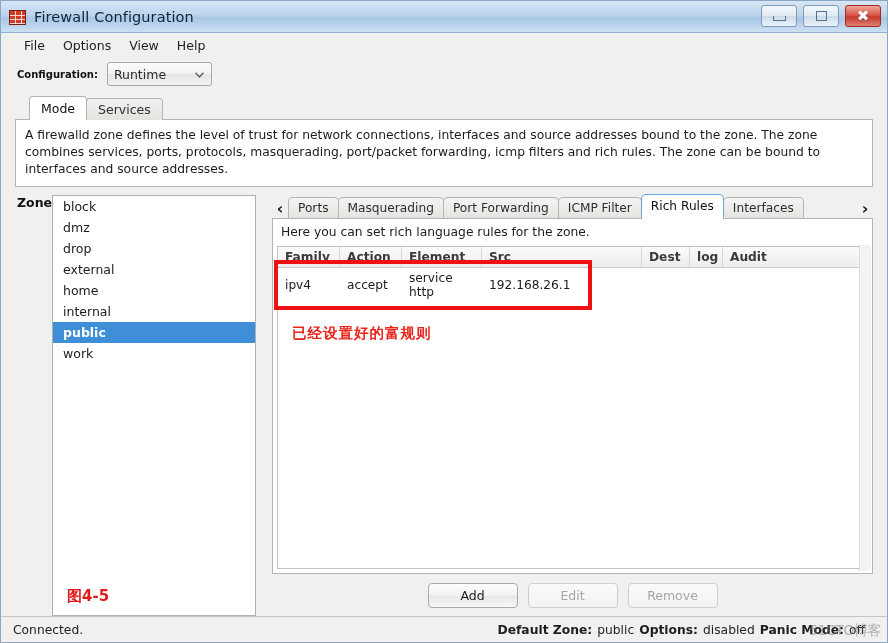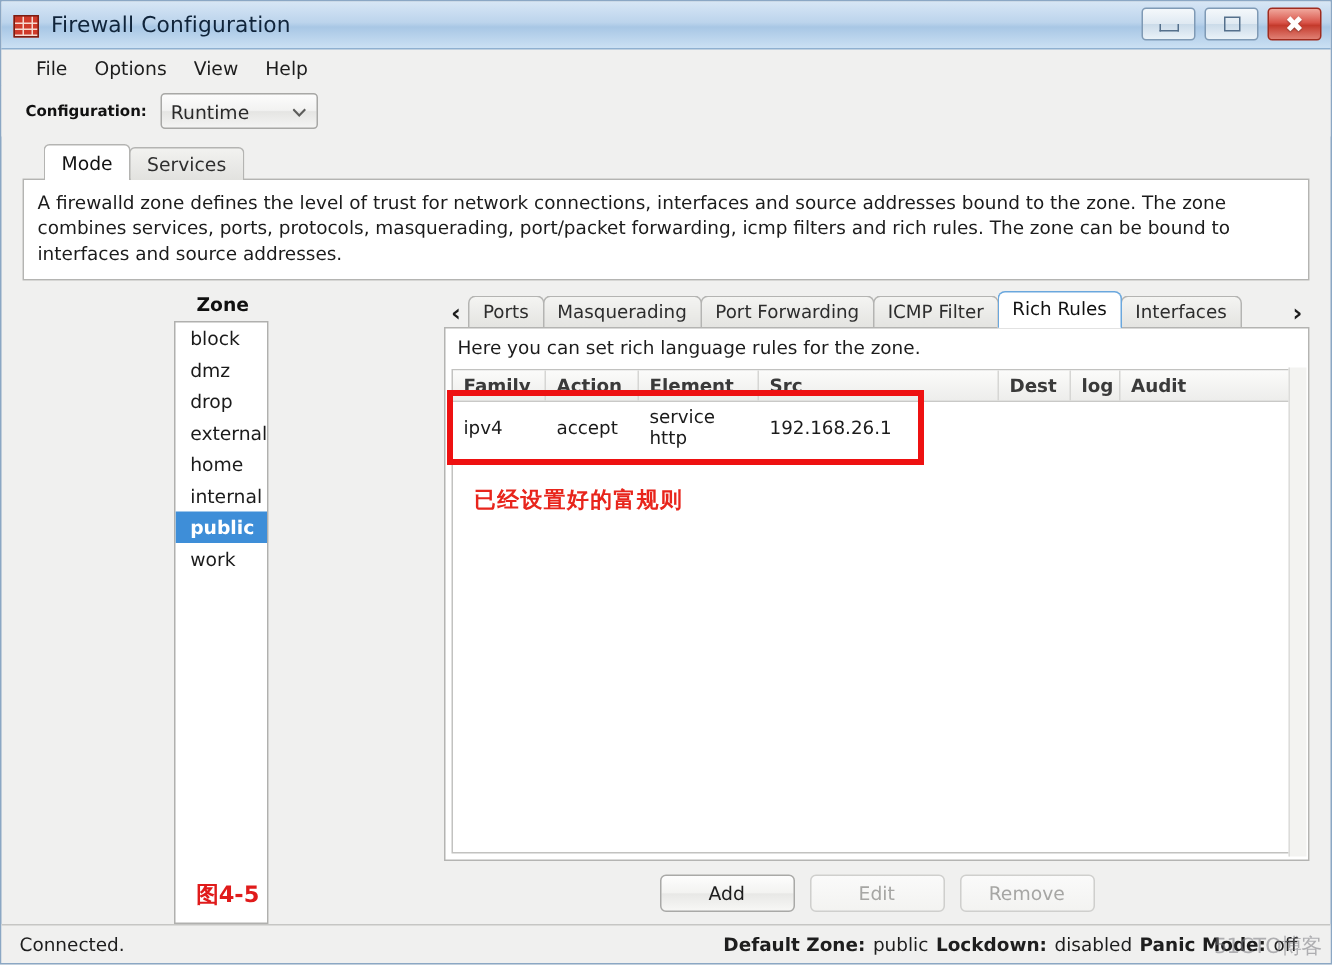--- a/index.html
+++ b/index.html
@@ -198,25 +198,24 @@
   
   #split {
     flex: 1;
     display: flex;
     margin-top: 8px;
     min-height: 0;
   }
 
   
   #left-col {
-    width: 265px;
-    display: flex;
-    flex-direction: column;
+    width: 241px;
+    display: flex;
+    flex-direction: row;
     min-height: 0;
-    align-items: center;
   }
   #zone-head {
     font-weight: bold;
     font-size: 12.5px;
     padding: 0 0 4px 2px;
     color: #101010;
   }
   #zone-list {
     flex: 1;
     border: 1px solid #b0b0ae;
@@ -571,21 +570,21 @@
 
       </div>
     </div>
   </div>
 
   <div id="statusbar">
     <div id="status-left">Connected.</div>
     <div id="status-right">
       <span class="sb-strong">Default Zone:</span>
       <span>public</span>
-      <span class="sb-strong">Lockdown:</span>
+      <span class="sb-strong">Options:</span>
       <span>disabled</span>
       <span class="sb-strong">Panic Mode:</span>
       <span>off</span>
     </div>
     <div id="watermark">51CTO博客</div>
   </div>
 
 </div>
 
 </body></html>

